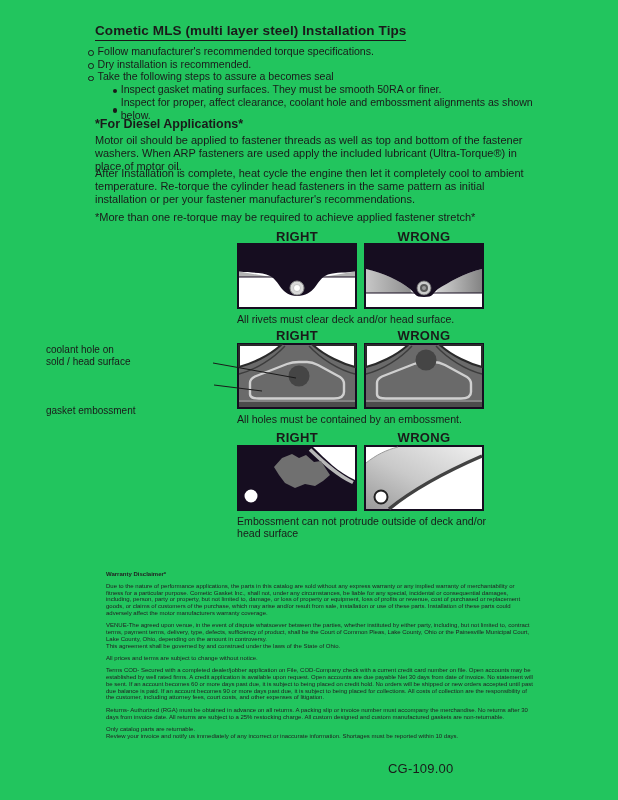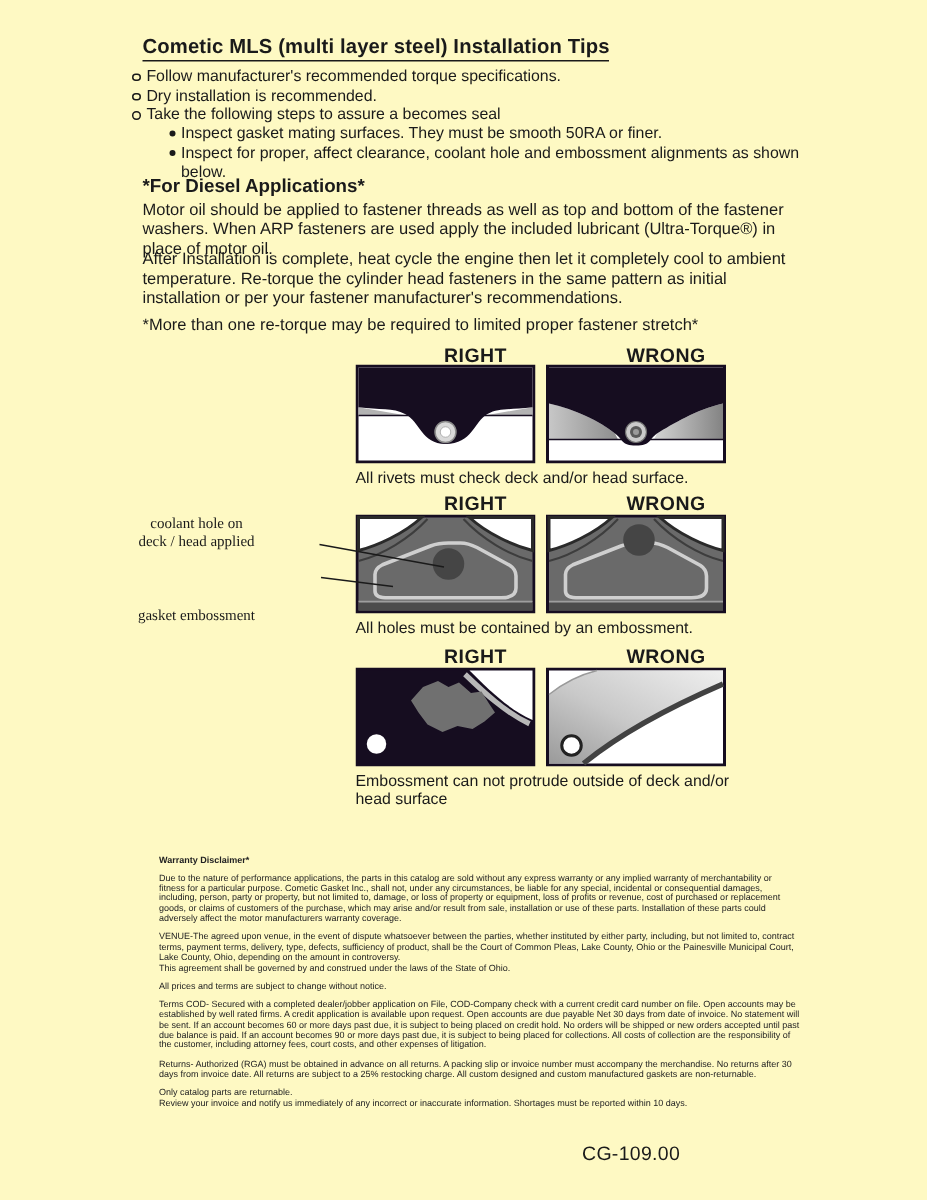--- a/index.html
+++ b/index.html
@@ -1,43 +1,43 @@
 <!DOCTYPE html>
 <html><head>
 <meta charset="utf-8">
 <style>
   html,body{margin:0;padding:0;background:#fff;}
   .page{
-    position:relative;width:618px;height:800px;background:#fef9c3;overflow:hidden;
+    position:relative;width:618px;height:800px;background:#22c55e;overflow:hidden;
     font-family:"Liberation Sans","DejaVu Sans",sans-serif;color:#1a1a1a;
   }
   
   .title{
     position:absolute;left:95px;top:23px;font-size:13.5px;font-weight:bold;
     letter-spacing:.1px;border-bottom:1.6px solid #1a1a1a;padding-bottom:2px;display:inline-block;
   }
   .bullets{position:absolute;left:88px;top:45px;width:460px;font-size:10.6px;line-height:12.7px;}
-  .b-row{display:flex;align-items:flex-start;}
+  .b-row{display:flex;align-items:center;}
   .b-ring{width:3.6px;height:3.6px;border:1px solid #1a1a1a;border-radius:50%;margin:3.8px 4px 0 0;flex:none;}
   .b-sub{margin-left:25px;}
   .b-dot{width:4.2px;height:4.2px;background:#1a1a1a;border-radius:50%;margin:3.8px 3.5px 0 0;flex:none;}
   
   .diesel-h{position:absolute;left:95px;top:117px;font-size:12.5px;font-weight:bold;text-align:right;}
   .para{position:absolute;left:95px;width:438px;font-size:11px;line-height:13.2px;}
   .p1{top:134px;} .p2{top:167px;} .p3{top:211px;}
   
-  .dg-head{position:absolute;transform:translateX(-50%);font-size:13px;font-weight:bold;letter-spacing:.3px;margin-left:20px;}
+  .dg-head{position:absolute;transform:translateX(-50%);font-size:13px;font-weight:bold;letter-spacing:.3px;}
   .hc-l{left:297px;} .hc-r{left:424px;}
   .h1{top:229px;} .h2{top:328px;} .h3{top:430px;}
   .dg-box{position:absolute;width:120px;height:66px;}
   .bx-l{left:237px;} .bx-r{left:364px;}
   .r1{top:243px;} .r2{top:343px;} .r3{top:445px;}
   .caption{position:absolute;left:237px;font-size:10.6px;line-height:12px;}
   .c1{top:313px;} .c2{top:413px;} .c3{top:515px;width:262px;}
-  .ptr-label{position:absolute;text-align:center;font-size:10px;line-height:11.5px;right:402px;width:170px;font-family:Liberation Serif, serif;}
+  .ptr-label{position:absolute;text-align:left;font-size:10px;line-height:11.5px;right:402px;width:170px;}
   .lab1{top:344px;} .lab2{top:378px;margin-top:27px;}
   .overlay{position:absolute;left:0;top:0;width:618px;height:800px;pointer-events:none;}
   
   .legal{position:absolute;left:106px;top:571px;width:427px;font-size:6px;line-height:6.8px;color:#222;}
   .legal .lh{font-weight:bold;margin:0 0 5px 0;}
   .legal p{margin:0 0 5.5px 0;}
   .legal p.m0{margin-bottom:0;}
   .doc-code{position:absolute;left:388px;top:761px;font-size:13px;letter-spacing:.2px;}
   svg{display:block;}
 </style>
@@ -67,21 +67,21 @@
     </div>
     <div class="b-row b-sub">
       <span class="b-dot"></span>
       <span>Inspect for proper, affect clearance, coolant hole and embossment alignments as shown below.</span>
     </div>
   </div>
 
   <div class="diesel-h">*For Diesel Applications*</div>
   <div class="para p2">After Installation is complete, heat cycle the engine then let it completely cool to ambient temperature. Re-torque the cylinder head fasteners in the same pattern as initial installation or per your fastener manufacturer's recommendations.</div>
   <div class="para p1">Motor oil should be applied to fastener threads as well as top and bottom of the fastener washers. When ARP fasteners are used apply the included lubricant (Ultra-Torque®) in place of motor oil.</div>
-  <div class="para p3">*More than one re-torque may be required to limited proper fastener stretch*</div>
+  <div class="para p3">*More than one re-torque may be required to achieve applied fastener stretch*</div>
 
   <div class="dg-head hc-l h1">RIGHT</div>
   <div class="dg-head hc-r h1">WRONG</div>
 
   <div class="dg-box bx-l r1">
     <svg width="120" height="66" viewBox="0 0 120 66">
       <rect x="1" y="1" width="118" height="64" fill="#ffffff" stroke="#160d20" stroke-width="2"></rect>
       <polygon points="2,28.5 34,34 2,34" fill="#b3b3b3"></polygon>
       <polygon points="118,28.5 86,34 118,34" fill="#b3b3b3"></polygon>
       <line x1="2" y1="34" x2="118" y2="34" stroke="#160d20" stroke-width="1"></line>
@@ -105,28 +105,28 @@
       <rect x="1" y="1" width="118" height="64" fill="#ffffff" stroke="#160d20" stroke-width="2"></rect>
       <path d="M2,26 C20,30 36,38 46,46 L48,50 L2,50 Z" fill="url(#gwL)"></path>
       <path d="M118,26 C100,30 84,40 74,46 L72,50 L118,50 Z" fill="url(#gwR)"></path>
       <line x1="2" y1="50" x2="118" y2="50" stroke="#160d20" stroke-width="1"></line>
       <path d="M2,2 H118 V26 C100,30 84,40 74,46 C68,50.5 70,54 60,54 C50,54 52,50.5 46,46 C36,38 20,30 2,26 Z" fill="#160d20"></path>
       <circle cx="60" cy="45" r="7" fill="#cbcbcb" stroke="#6e6e6e" stroke-width=".8"></circle>
       <circle cx="60" cy="45" r="4" fill="#5a5a5a"></circle>
       <circle cx="60" cy="45" r="2" fill="#9a9a9a"></circle>
     </svg>
   </div>
-  <div class="caption c1">All rivets must check deck and/or head surface.</div>
+  <div class="caption c1">All rivets must clear deck and/or head surface.</div>
 
   <div class="dg-head hc-l h2">RIGHT</div>
   <div class="dg-head hc-r h2">WRONG</div>
 
   <div class="ptr-label lab1">
     <div>coolant hole on</div>
-    <div>deck / head applied</div>
+    <div>sold / head surface</div>
   </div>
   <div class="ptr-label lab2">gasket embossment</div>
 
   <div class="dg-box bx-l r2">
     <svg width="120" height="66" viewBox="0 0 120 66">
       <rect x="1" y="1" width="118" height="64" fill="#6a6a6a" stroke="#160d20" stroke-width="2"></rect>
       <path d="M2,31 C18,27 36,16 48,3" stroke="#3d3d3d" stroke-width="1.4" fill="none"></path>
       <path d="M118,31 C102,27 84,16 72,3" stroke="#3d3d3d" stroke-width="1.4" fill="none"></path>
       <path d="M2,2 L44,2 C32,13 14,21 2,24 Z" fill="#ffffff" stroke="#2a2a2a" stroke-width="2"></path>
       <path d="M118,2 L76,2 C88,13 106,21 118,24 Z" fill="#ffffff" stroke="#2a2a2a" stroke-width="2"></path>

